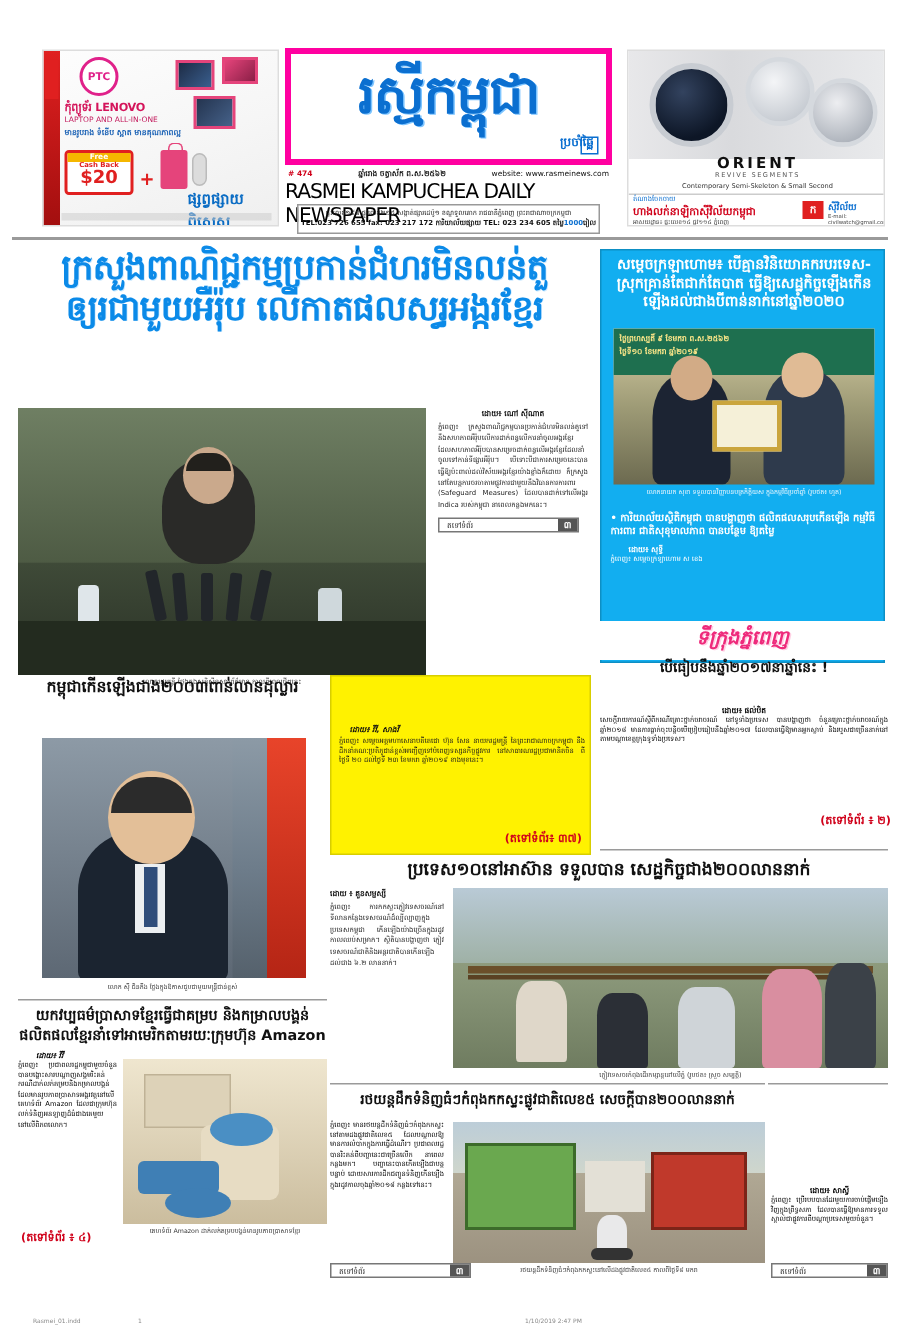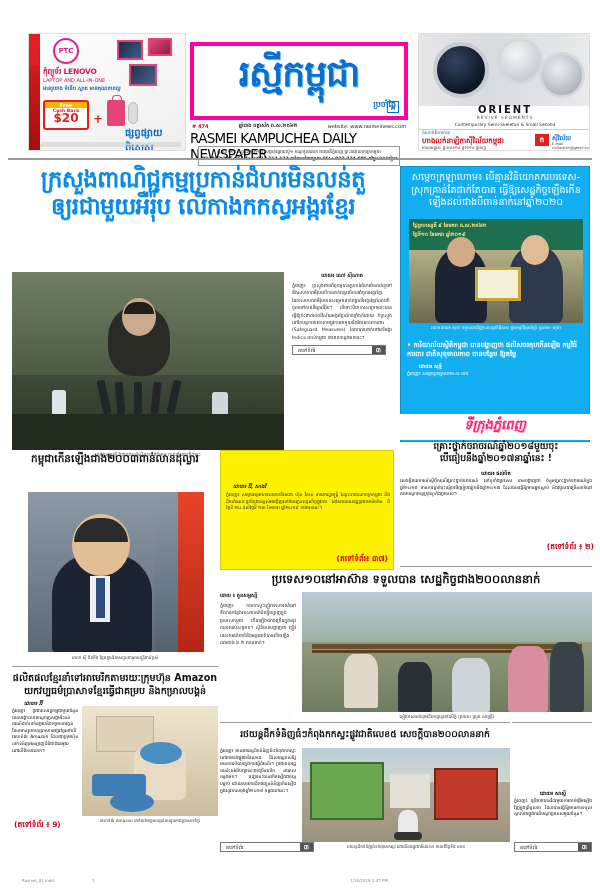--- a/index.html
+++ b/index.html
@@ -47,21 +47,21 @@
     width:8px; height:7px; border:1.5px solid #e5447b; border-bottom:none; border-radius:4px 4px 0 0;}
   .ad-left .mouse { position:absolute; left:99px; top:68px; width:10px; height:22px;
     background:#dcdcdc; border:1px solid #bbb; border-radius:5px; }
   .ad-left .khmer-cta { position:absolute; left:96px; top:92px; color:#0a6cc4; font-size:10px; font-weight:bold; }
   .ad-left .devices { position:absolute; left:86px; top:4px; width:70px; height:60px; }
   .hexdev { position:absolute; background:#2b3a55; border:2px solid #e5447b; }
   .ad-left .footline { position:absolute; left:12px; bottom:3px; width:140px; height:5px;
     background:#c9c9c9; opacity:.5; }
 
   
-  .mast-center { position:absolute; left:190px; top:12px; width:218px; height:160px; }
+  .mast-center { position:absolute; left:190px; top:2px; width:218px; height:160px; }
   .mast-box {
     position:absolute; left:0; top:0; width:218px; height:78px;
     background:#fff; border:4px solid #ff00a0;
   }
   .mast-title {
     position:absolute; left:0; top:6px; width:100%;
     text-align:center; color:#0b6fd0; font-size:36px; font-weight:bold;
     letter-spacing:-1px; line-height:44px;
     text-shadow:1px 1px 0 #7ec5ff;
   }
@@ -151,21 +151,21 @@
   .contbox .pg { background:#555; color:#fff; font-size:6px; font-weight:bold;
      padding:0 4px; height:100%; display:flex; align-items:center; }
 
   
   .blue-block {
     position:absolute; left:400px; top:166px; width:190px; height:276px;
     background:#12aef0; border:1px solid #0d8fc4; overflow:hidden;
   }
   .blue-head {
     position:absolute; left:4px; top:4px; width:182px;
-    color:#fff; font-size:9.6px; font-weight:normal; line-height:12.5px; text-align:center;
+    color:#fff; font-size:9.6px; font-weight:bold; line-height:12.5px; text-align:center;
   }
   .blue-photo {
     position:absolute; left:8px; top:52px; width:174px; height:104px;
     background:linear-gradient(180deg,#d8cfa6 0%,#9e9b76 50%,#6c6a50 100%);
     overflow:hidden;
   }
   .blue-cap { position:absolute; left:8px; top:158px; width:174px;
      color:#f2f9ff; font-size:4.2px; text-align:center; line-height:6px; }
   .blue-sub {
     position:absolute; left:6px; top:174px; width:180px;
@@ -338,21 +338,21 @@
       <div class="logoA">ក</div>
       <div class="logoB">ស៊ីវិល័យ</div>
       <div class="contact">E-mail: civilwatch@gmail.com  www.civilwatch.com</div>
     </div>
   </div>
 
   <div class="rule" style="left:8px;top:158px;width:584px;height:2px;"></div>
 
   <div class="lead-head">
     <div>ក្រសួងពាណិជ្ជកម្មប្រកាន់ជំហរមិនលន់តួ</div>
-    <div>ឲ្យរជាមួយអឺរ៉ុប លើកាងកកស្ធអង្ករខ្មែរ</div>
+    <div>ឲ្យរជាមួយអឺរ៉ុប លើកាតផលសរ្ធអង្ករខ្មែរ</div>
   </div>
 
   <div class="lead-photo">
     <div style="position:absolute;left:0;top:0;width:100%;height:58%;background:linear-gradient(180deg,#6f7f63,#4e5b44);"></div>
     <div style="position:absolute;left:0;bottom:0;width:100%;height:42%;background:linear-gradient(180deg,#3f4a38,#2a3226);"></div>
     <div class="silhouette" style="left:96px;top:34px;width:62px;height:70px;background:#2a2a28;border-radius:45% 45% 40% 40%;"></div>
     <div class="silhouette" style="left:110px;top:26px;width:34px;height:38px;background:#caa98c;border-radius:50%;"></div>
     <div style="position:absolute;left:112px;top:30px;width:30px;height:12px;background:#22201c;border-radius:12px 12px 0 0;"></div>
     <div class="mic" style="left:88px;top:108px;width:8px;height:34px;transform:rotate(-12deg);"></div>
     <div class="mic" style="left:104px;top:110px;width:8px;height:32px;transform:rotate(-5deg);"></div>
@@ -380,21 +380,21 @@
       <div style="position:absolute;left:0;top:0;width:100%;height:30%;background:#1e6f4f;"></div>
       <div style="position:absolute;left:4px;top:3px;color:#ffe98a;font-size:5px;font-weight:bold;">ថ្ងៃព្រហស្បតិ៍ ៩ ខែមករា ព.ស.២៥៦២</div>
       <div style="position:absolute;left:4px;top:12px;color:#ffe98a;font-size:5px;font-weight:bold;">ថ្ងៃទី១០ ខែមករា ឆ្នាំ២០១៩</div>
       <div class="silhouette" style="left:26px;top:30px;width:52px;height:74px;background:#1c2433;border-radius:40% 40% 10% 10%;"></div>
       <div class="silhouette" style="left:38px;top:18px;width:28px;height:30px;background:#d2ab86;border-radius:50%;"></div>
       <div class="silhouette" style="left:100px;top:28px;width:54px;height:76px;background:#2e3a4c;border-radius:40% 40% 10% 10%;"></div>
       <div class="silhouette" style="left:112px;top:16px;width:28px;height:30px;background:#e0bb95;border-radius:50%;"></div>
       <div style="position:absolute;left:66px;top:48px;width:46px;height:34px;background:#f5f0d8;border:3px solid #caa53d;"></div>
     </div>
     <div class="blue-cap">លោកនាយក សុខា ទទួលបានវិញ្ញាបនបត្រកិត្តិយស ក្នុងកម្មវិធីប្រចាំឆ្នាំ (រូបថត៖ ហួត)</div>
-    <div class="blue-sub">• ការិយាល័យស្ថិតិកម្ពុជា បានបង្ហាញថា ផលិសចរកុបកើនឡើង កម្មវិធីការពារ ជាតិសុខុមាលភាព បានបន្ថែម ឱ្យតម្លៃ</div>
+    <div class="blue-sub">• ការិយាល័យស្ថិតិកម្ពុជា បានបង្ហាញថា ផលិតផលសរុបកើនឡើង កម្មវិធីការពារ ជាតិសុខុមាលភាព បានបន្ថែម ឱ្យតម្លៃ</div>
     <div class="blue-byline">ដោយ៖ សុទ្ធី</div>
     <div class="blue-body">ភ្នំពេញ៖ សម្តេចក្រឡាហោម ស ខេង</div>
     <div class="blue-cont">(តទៅទំព័រ ៖ ៣)</div>
   </div>
 
   <div class="sec-head">
     <div>កម្ពុជាកើនឡើងជាង២០០៣ពាន់លានដុល្លារ</div>
   </div>
   <div class="sec-photo">
     <div style="position:absolute;right:0;top:0;width:26px;height:100%;background:linear-gradient(180deg,#e8442a,#b52515);"></div>
@@ -410,21 +410,20 @@
   <div class="yellow-box">
     <div class="yellow-byline">ដោយ៖ វីវី, សាងវី</div>
     <div class="yellow-body">ភ្នំពេញ៖ សម្តេចអគ្គមហាសេនាបតីតេជោ ហ៊ុន សែន នាយករដ្ឋមន្ត្រី នៃព្រះរាជាណាចក្រកម្ពុជា នឹងដឹកនាំគណៈប្រតិភូជាន់ខ្ពស់អញ្ជើញទៅបំពេញទស្សនកិច្ចផ្លូវការ នៅសាធារណរដ្ឋប្រជាមានិតចិន ពីថ្ងៃទី ២០ ដល់ថ្ងៃទី ២៣ ខែមករា ឆ្នាំ២០១៩ ខាងមុខនេះ។</div>
     <div class="yellow-cont">(តទៅទំព័រ៖ ៣៧)</div>
   </div>
 
   <div class="pink-banner">
     <span>ទីក្រុងភ្នំពេញ</span>
   </div>
   <div class="rc-head">
-    <div>គ្រោះថ្នាក់ចរាចរណ៍ឆ្នាំ២០១៨មួយចុះ</div>
     <div>បើធៀបនឹងឆ្នាំ២០១៧នាឆ្នាំនេះ !</div>
   </div>
   <div class="rc-byline">ដោយ៖ ផល់បិត</div>
   <div class="rc-body">សេចក្តីរាយការណ៍ស្តីពីករណីគ្រោះថ្នាក់ចរាចរណ៍ នៅទូទាំងប្រទេស បានបង្ហាញថា ចំនួនគ្រោះថ្នាក់ចរាចរណ៍ក្នុងឆ្នាំ២០១៨ មានការធ្លាក់ចុះបន្តិចបើប្រៀបធៀបនឹងឆ្នាំ២០១៧ ដែលបានធ្វើឱ្យមានអ្នកស្លាប់ និងរបួសជាច្រើននាក់នៅតាមបណ្តាខេត្តក្រុងទូទាំងប្រទេស។</div>
   <div class="rc-cont">(តទៅទំព័រ ៖ ២)</div>
 
   <div class="rule" style="left:400px;top:566px;width:192px;height:1px;"></div>
 
   <div class="mid-head">ប្រទេស១០នៅអាស៊ាន ទទួលបាន សេដ្ឋកិច្ចជាង២០០លាននាក់</div>
   <div class="mid-body">
@@ -439,35 +438,35 @@
     <div class="silhouette" style="left:42px;top:62px;width:34px;height:54px;background:#dfd7c9;border-radius:30% 30% 6% 6%;"></div>
     <div class="silhouette" style="left:96px;top:70px;width:34px;height:50px;background:#2b2f36;border-radius:30% 30% 6% 6%;"></div>
     <div class="silhouette" style="left:150px;top:66px;width:38px;height:54px;background:#cfd4d8;border-radius:30% 30% 6% 6%;"></div>
     <div class="silhouette" style="left:206px;top:54px;width:40px;height:66px;background:#d98ea0;border-radius:30% 30% 6% 6%;"></div>
     <div class="silhouette" style="left:248px;top:50px;width:34px;height:70px;background:#3b4148;border-radius:30% 30% 6% 6%;"></div>
   </div>
   <div class="mid-cap">ភ្ញៀវទេសចរកំពុងដើរកម្សាន្តនៅលើភ្នំ (រូបថត៖ ស្រួច សម្បត្តិ)</div>
 
   <div class="rule" style="left:12px;top:666px;width:206px;height:1px;"></div>
   <div class="bl-head">
+    <div>យកវប្បធម៌ប្រាសាទខ្មែរធ្វើជាគម្រប និងកម្រាលបង្គន់</div>
     <div>ផលិតផលខ្មែរនាំទៅអាមេរិកតាមរយៈក្រុមហ៊ុន Amazon</div>
-    <div>យកវប្បធម៌ប្រាសាទខ្មែរធ្វើជាគម្រប និងកម្រាលបង្គន់</div>
   </div>
   <div class="bl-byline">ដោយ៖ វីវី</div>
   <div class="bl-body">ភ្នំពេញ៖ ប្រជាពលរដ្ឋកម្ពុជាមួយចំនួនបានបង្ហោះសារបណ្តាញសង្គមរិះគន់ករណីដាក់លក់គម្របនិងកម្រាលបង្គន់ដែលមានរូបភាពប្រាសាទអង្គរវត្តនៅលើគេហទំព័រ Amazon ដែលជាក្រុមហ៊ុនលក់ទំនិញអនឡាញដ៏ធំជាងគេមួយនៅលើពិភពលោក។</div>
   <div class="bl-photo">
     <div style="position:absolute;left:0;top:0;width:100%;height:100%;background:linear-gradient(180deg,#efe6cf,#cbbd9e);"></div>
     <div style="position:absolute;left:14px;top:10px;width:58px;height:36px;background:#ddd2b8;border:1px solid #bfb296;"></div>
     <div style="position:absolute;left:52px;top:44px;width:52px;height:50px;background:#e7dcc3;border-radius:6px;"></div>
     <div style="position:absolute;left:58px;top:36px;width:42px;height:22px;background:#4a8fc4;border-radius:50%;"></div>
     <div style="position:absolute;left:10px;top:68px;width:54px;height:22px;background:#3f7fb5;border-radius:4px;"></div>
     <div style="position:absolute;left:28px;top:86px;width:44px;height:20px;background:#3f7fb5;border-radius:50%;"></div>
   </div>
   <div class="bl-cap">គេហទំព័រ Amazon ដាក់លក់គម្របបង្គន់មានរូបភាពប្រាសាទខ្មែរ</div>
-  <div class="bl-cont">(តទៅទំព័រ ៖ 9)</div>
+  <div class="bl-cont">(តទៅទំព័រ ៖ ៤)</div>
 
   <div class="rule" style="left:220px;top:722px;width:290px;height:1px;"></div>
   <div class="bm-head">រថយន្តដឹកទំនិញធំៗកំពុងកកស្ទះផ្លូវជាតិលេខ៥ សេចក្តីបាន២០០លាននាក់</div>
   <div class="bm-body">ភ្នំពេញ៖ មានរថយន្តដឹកទំនិញធំៗកំពុងកកស្ទះនៅតាមដងផ្លូវជាតិលេខ៥ ដែលបណ្តាលឱ្យមានការលំបាកក្នុងការធ្វើដំណើរ។ ប្រជាពលរដ្ឋបានរិះគន់ពីបញ្ហានេះជាច្រើនលើក នាពេលកន្លងមក។ បញ្ហានេះបានកើតឡើងជាបន្តបន្ទាប់ ដោយសារការដឹកជញ្ជូនទំនិញកើនឡើង ក្នុងរដូវកាលចុងឆ្នាំ២០១៨ កន្លងទៅនេះ។</div>
   <div class="bm-photo">
     <div style="position:absolute;left:0;top:0;width:100%;height:36%;background:linear-gradient(180deg,#bccdd8,#cfd6cc);"></div>
     <div style="position:absolute;left:0;bottom:0;width:100%;height:64%;background:linear-gradient(180deg,#b0a894,#9c9280);"></div>
     <div style="position:absolute;left:8px;top:14px;width:74px;height:58px;background:#6aa84f;border:2px solid #3c6b2a;"></div>
     <div style="position:absolute;left:132px;top:20px;width:64px;height:52px;background:#c0392b;border:2px solid #7c2418;"></div>
     <div style="position:absolute;left:88px;top:26px;width:40px;height:34px;background:#e3e0d6;"></div>

